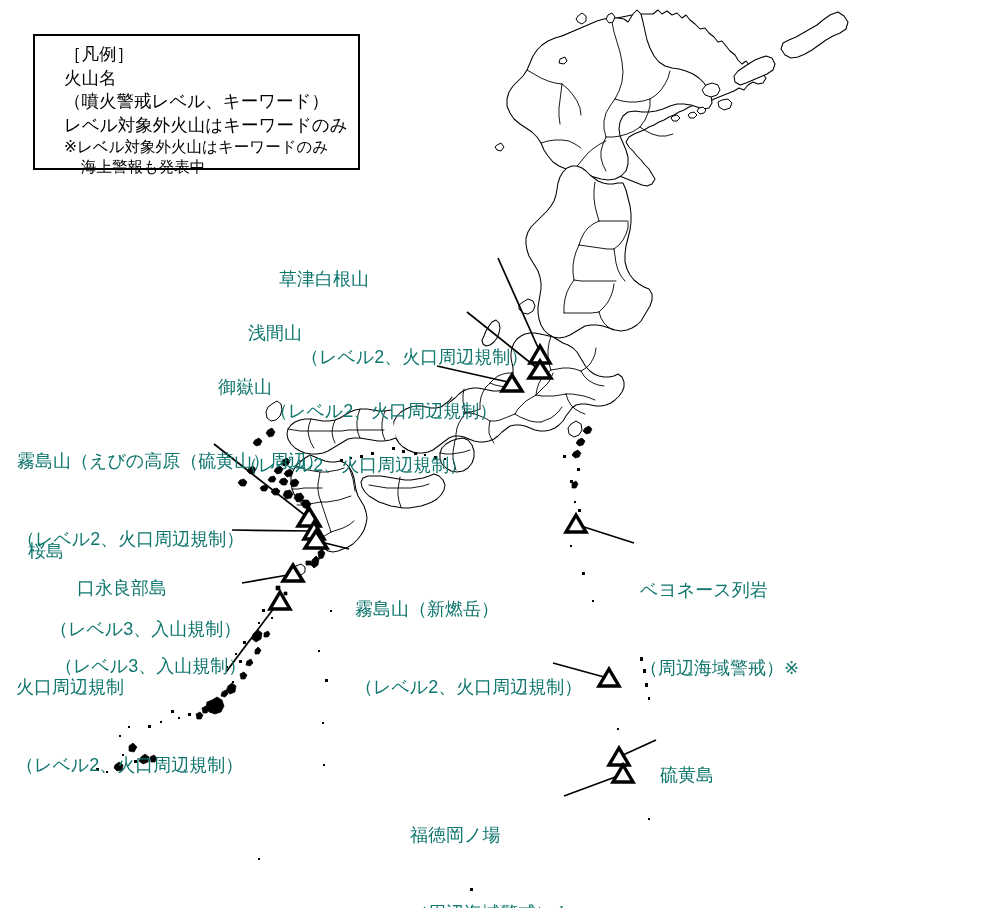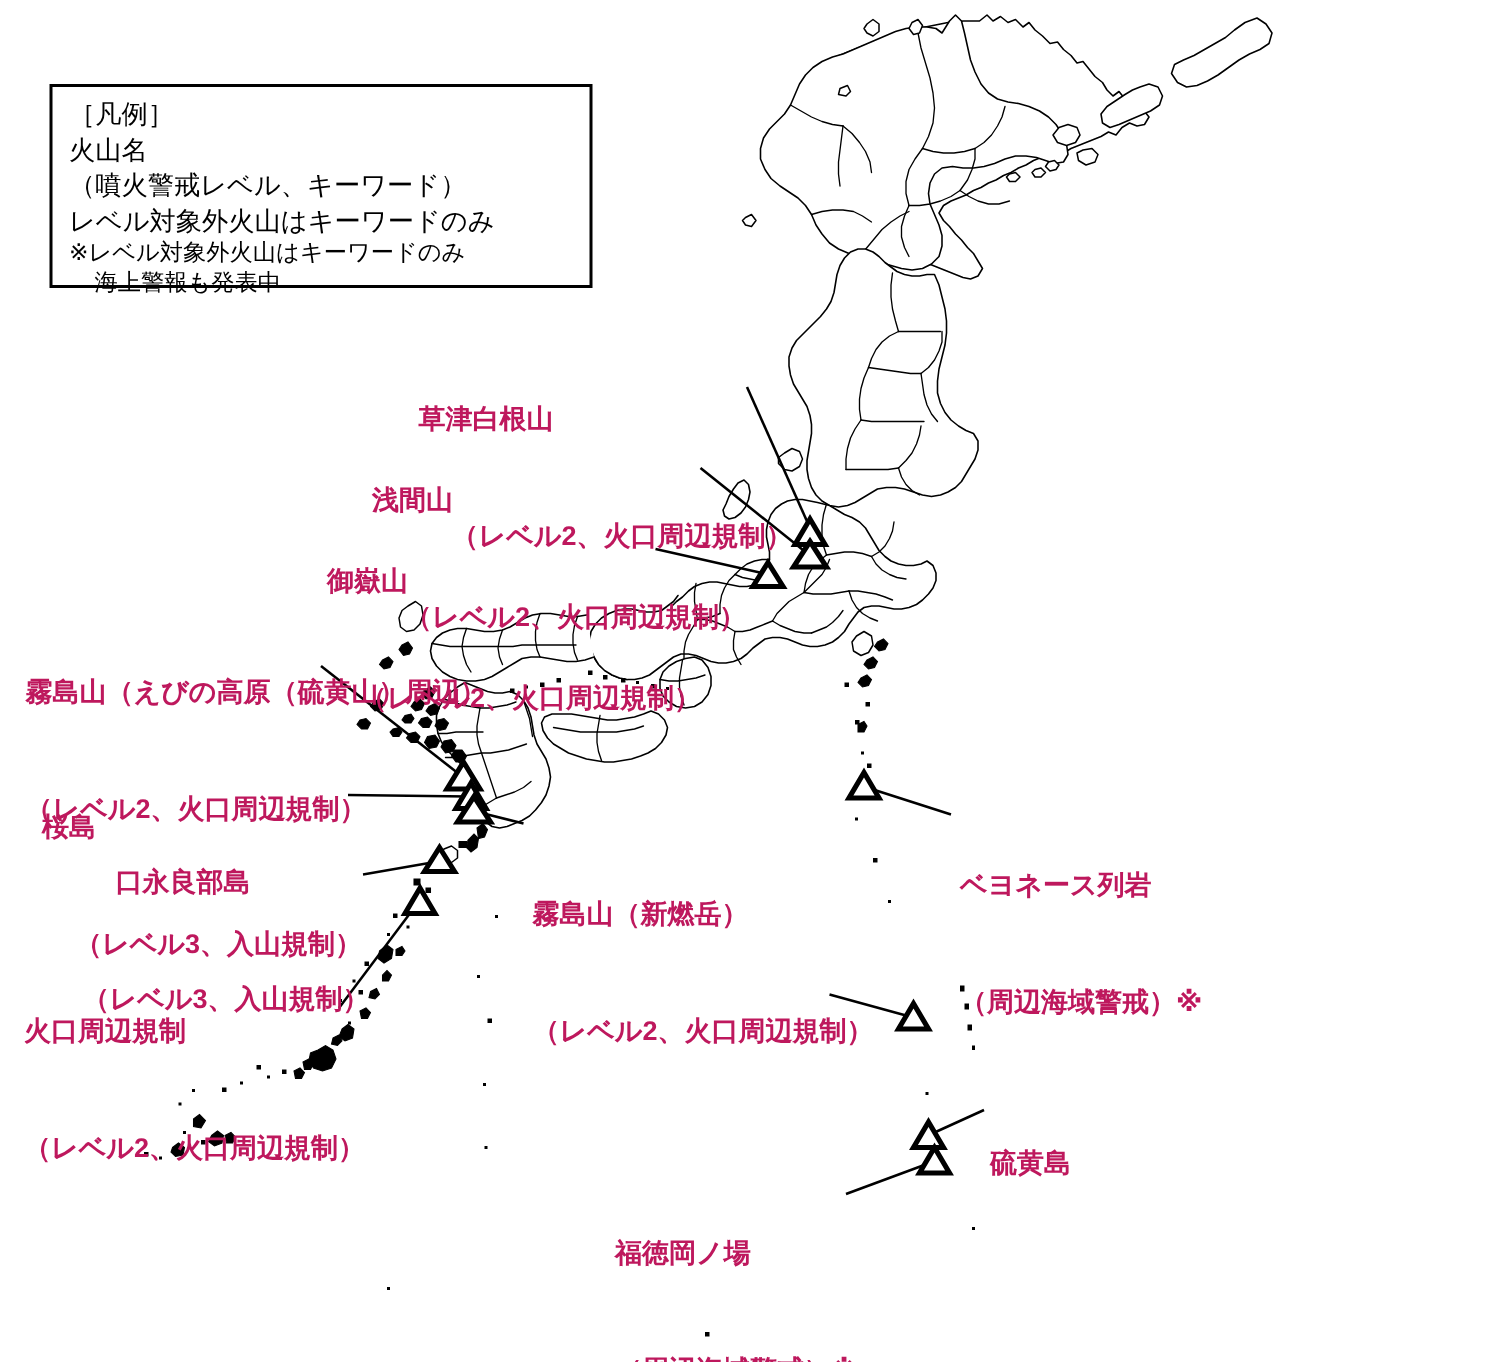--- a/index.html
+++ b/index.html
@@ -63,51 +63,50 @@
     fill: #ffffff;
     stroke: #000000;
     stroke-width: 3.4;
     stroke-linejoin: miter;
   }
 
   
   .legend-box {
     position: absolute;
     left: 33px;
-    top: 56px;
-    width: 362px;
+    top: 34px;
+    width: 327px;
     height: 136px;
     border: 2px solid #000;
     box-sizing: border-box;
     background: #fff;
-    padding: 7px 0 0 11px;
+    padding: 7px 0 0 29px;
   }
   .legend-line {
     font-size: 17.5px;
     line-height: 23.5px;
     color: #000;
     white-space: pre;
     letter-spacing: 0px;
   }
   .legend-line.small {
     font-size: 15.5px;
     line-height: 19.5px;
   }
   .legend-line.indent {
     padding-left: 17px;
   }
 
   
   .vlabel {
     position: absolute;
-    color: #be185d;
+    color: #0f766e;
     white-space: pre;
     line-height: 26px;
     font-size: 18px;
-    font-weight: bold;
   }
   .vlabel .l1, .vlabel .l2 {
     display: block;
     white-space: pre;
   }
   .vlabel.indent1 .l2 { padding-left: 22px; }
   .vlabel.indent2 .l1 { padding-left: 22px; }
 </style>
 </head>
 <body>

